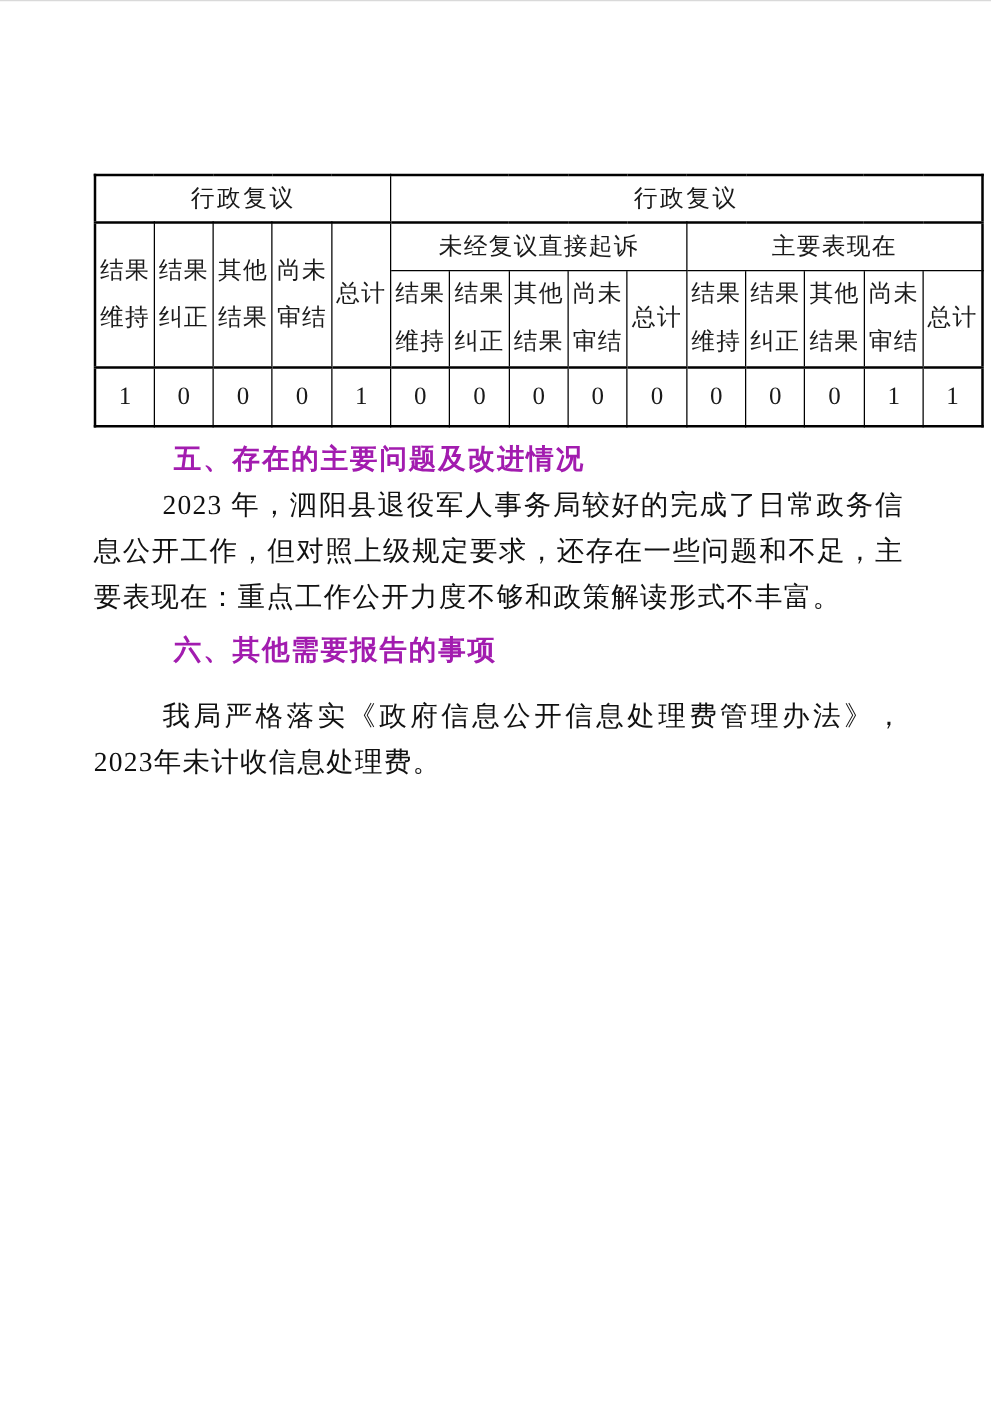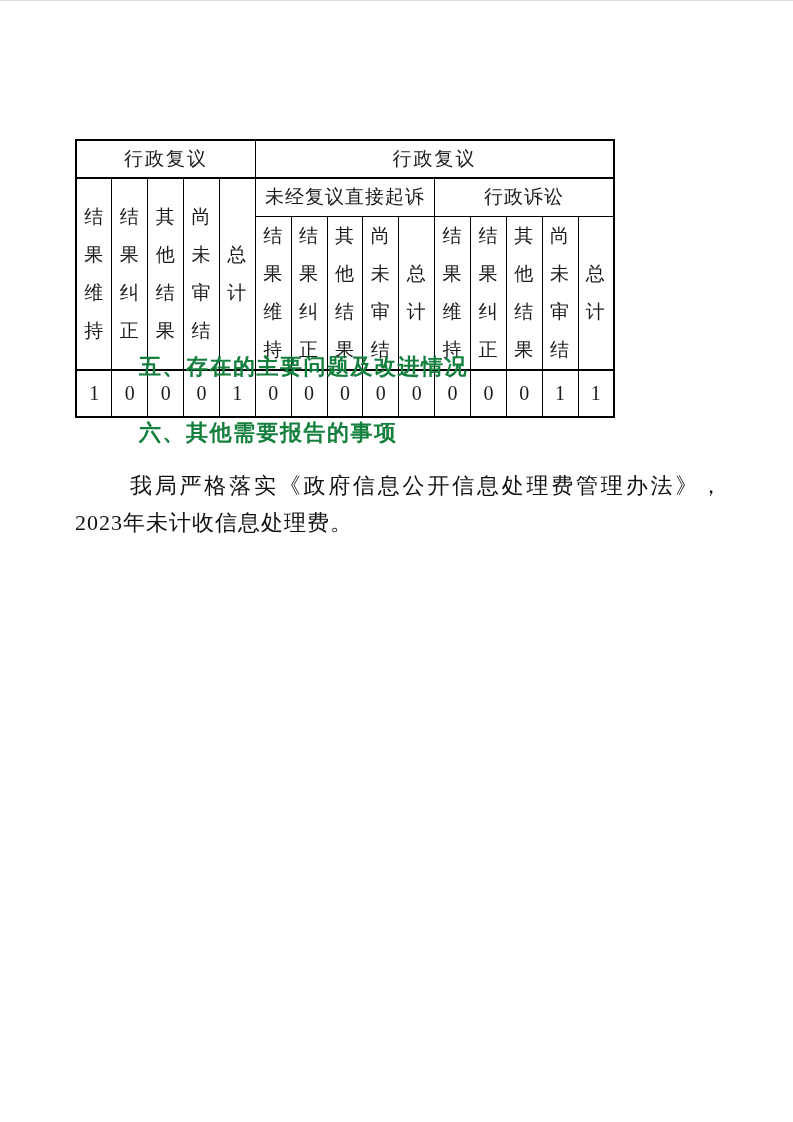--- a/index.html
+++ b/index.html
@@ -26,21 +26,21 @@
     top: 0; left: 0;
     width: 793px; height: 1px;
     background: #d9d9d9;
   }
 
   
   .stats-table {
     position: absolute;
     top: 139px;
     left: 75px;
-    width: 540px;
+    width: 712px;
     border-collapse: collapse;
     table-layout: fixed;
     border: 2px solid #000;
   }
   .stats-table td {
     border: 1px solid #000;
     text-align: center;
     vertical-align: middle;
     padding: 0;
     font-size: 19px;
@@ -79,24 +79,24 @@
     width: 648px;
   }
   .sec-heading {
     margin: 6px 0 0 0;
     padding-left: 64px;
     font-family: "Liberation Sans", sans-serif;
     font-weight: bold;
     font-size: 22px;
     line-height: 36px;
     letter-spacing: 1.5px;
-    color: #15803d;
+    color: #a21caf;
   }
   .sec-heading.second {
-    margin-top: 30px;
+    margin-top: 6px;
   }
   .body-para {
     margin: 0;
     font-size: 22px;
     line-height: 37px;
     letter-spacing: 1px;
     text-align: justify;
     text-indent: 2.5em;
     color: #111;
   }
@@ -137,21 +137,21 @@
         <td rowspan="2" class="sub">结果
 维持</td>
         <td rowspan="2" class="sub">结果
 纠正</td>
         <td rowspan="2" class="sub">其他
 结果</td>
         <td rowspan="2" class="sub">尚未
 审结</td>
         <td rowspan="2" class="sub">总计</td>
         <td colspan="5" class="group-cell sec-div">未经复议直接起诉</td>
-        <td colspan="5" class="group-cell sec-div">行政诉讼</td>
+        <td colspan="5" class="group-cell sec-div">主要表现在</td>
       </tr>
       <tr class="row-sub">
         <td class="sub sec-div">结果
 维持</td>
         <td class="sub">结果
 纠正</td>
         <td class="sub">其他
 结果</td>
         <td class="sub">尚未
 审结</td>
@@ -181,16 +181,17 @@
         <td>0</td>
         <td>0</td>
         <td>1</td>
         <td>1</td>
       </tr>
     </tbody>
   </table>
 
   <div class="content">
     <h2 class="sec-heading">五、存在的主要问题及改进情况</h2>
+    <p class="body-para">2023 年，泗阳县退役军人事务局较好的完成了日常政务信息公开工作，但对照上级规定要求，还存在一些问题和不足，主要表现在：重点工作公开力度不够和政策解读形式不丰富。</p>
     <h2 class="sec-heading second">六、其他需要报告的事项</h2>
     <p class="body-para last">我局严格落实《政府信息公开信息处理费管理办法》，2023年未计收信息处理费。</p>
   </div>
 </div>
 
 </body></html>

